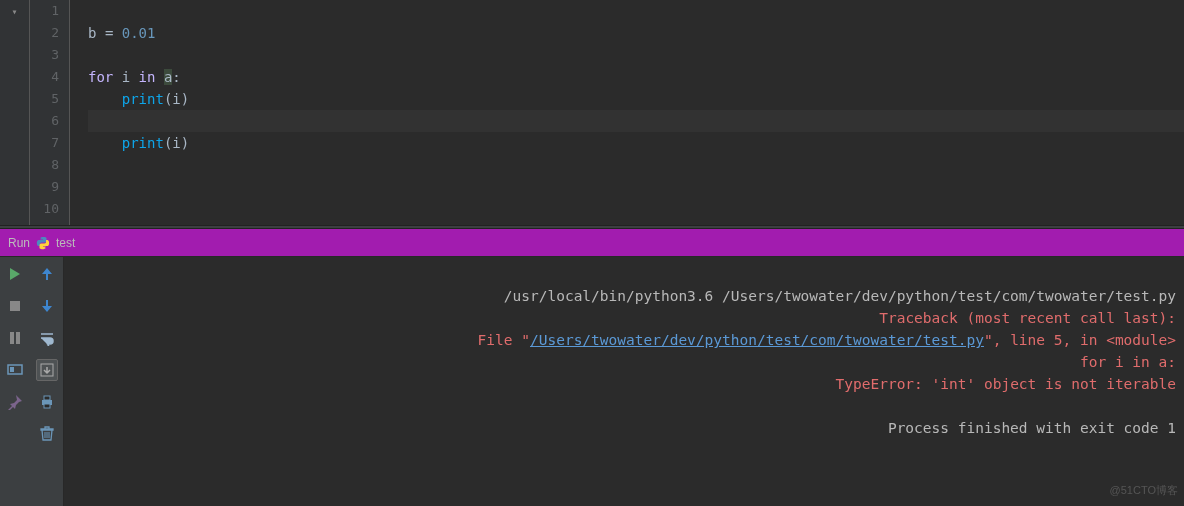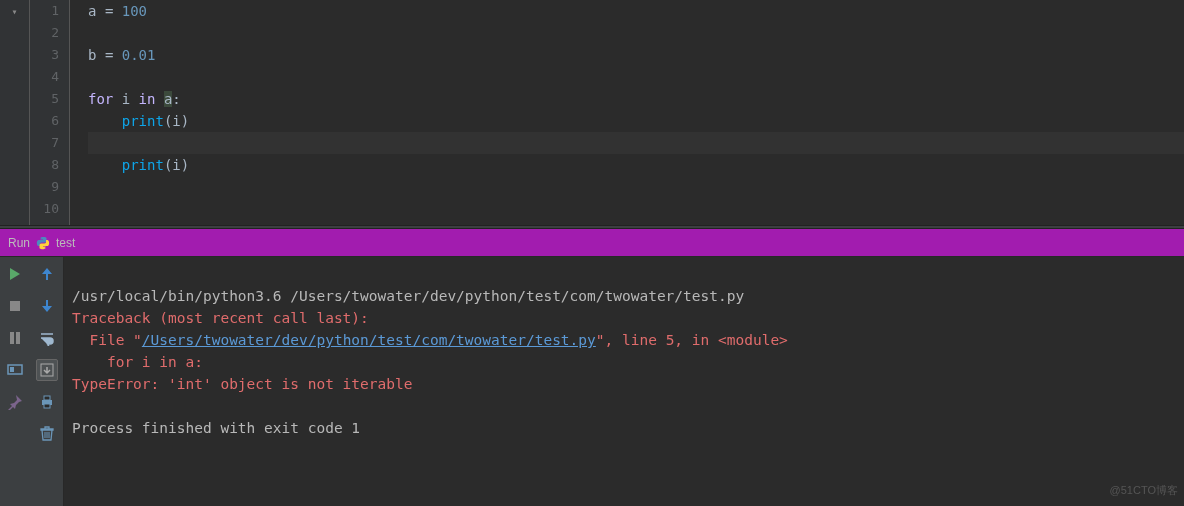--- a/index.html
+++ b/index.html
@@ -85,20 +85,21 @@
     gap: 6px;
   }
   .py-icon {
     width: 14px; height: 14px;
     display: inline-block;
   }
   .console-area {
     flex: 1;
     display: flex;
     background: #2b2b2b;
+    text-align: right;
   }
   .tool-col {
     width: 30px;
     background: #3c3f41;
     display: flex;
     flex-direction: column;
     align-items: center;
     padding-top: 6px;
     gap: 10px;
   }
@@ -166,21 +167,20 @@
       <div class="lineno">3</div>
       <div class="lineno">4</div>
       <div class="lineno">5</div>
       <div class="lineno">6</div>
       <div class="lineno">7</div>
       <div class="lineno">8</div>
       <div class="lineno">9</div>
       <div class="lineno">10</div>
     </div>
   <div class="code-col" id="code">
-      <div class="code-line"><span class="var">a</span><span class="op"> </span><span class="op">=</span><span class="op"> </span><span class="num">100</span></div>
       <div class="code-line"></div>
       <div class="code-line"><span class="var">b</span><span class="op"> </span><span class="op">=</span><span class="op"> </span><span class="num">0.01</span></div>
       <div class="code-line"></div>
       <div class="code-line"><span class="kw">for</span><span class="op"> </span><span class="var">i</span><span class="op"> </span><span class="kw">in</span><span class="op"> </span><span class="var hl">a</span><span class="op">:</span></div>
       <div class="code-line"><span class="op">    </span><span class="fn">print</span><span class="paren">(</span><span class="var">i</span><span class="paren">)</span></div>
       <div class="code-line current"></div>
       <div class="code-line"><span class="op">    </span><span class="fn">print</span><span class="paren">(</span><span class="var">i</span><span class="paren">)</span></div>
       <div class="code-line"></div>
     </div>
 </div>

